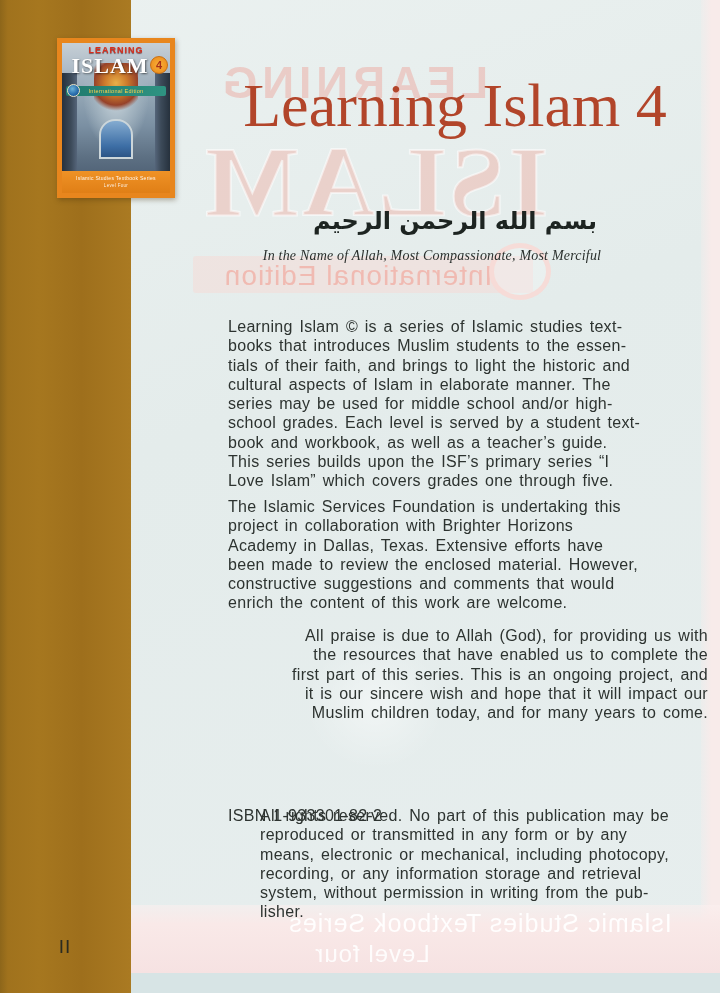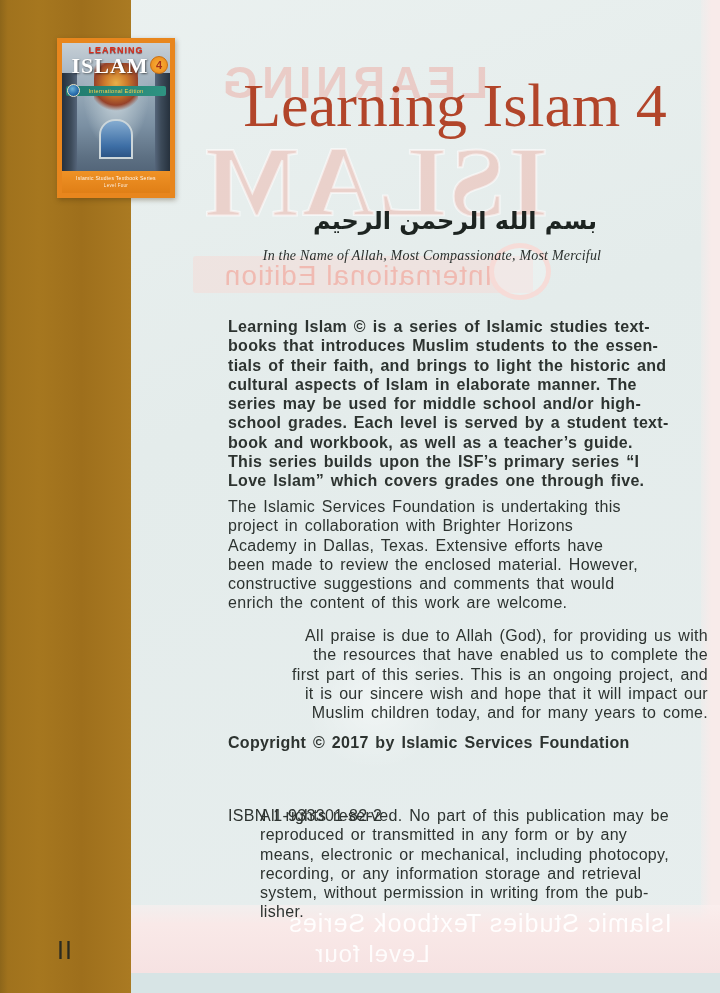--- a/index.html
+++ b/index.html
@@ -130,30 +130,30 @@
   .translation {
     position:absolute; left:130px; top:248px; width:604px; text-align:center;
     font-family:"Liberation Serif", serif; font-style:italic;
     font-size:14px; color:#2a302d; letter-spacing:0.2px;
   }
   .body-block {
     position:absolute; left:228px; width:480px;
     font-size:16px; line-height:19.3px; color:#2d3330;
     letter-spacing:0.3px; word-spacing:2px; white-space:pre-line;
   }
-  .p-intro      { top:317px;font-weight:bold; }
+  .p-intro      { top:317px; }
   .p-foundation { top:497px; }
   .p-praise     { top:626px;text-align:right; }
   .p-copyright  { top:733px; font-weight:bold; }
   .p-isbn       { top:770px;margin-top:36px; }
   .p-rights     { top:806px;margin-left:32px; }
 
   .page-number {
     position:absolute; left:50px; top:936px; width:30px; text-align:center;
-    font-size:25px; color:#2b2b20; letter-spacing:1px;
+    font-size:19px; color:#2b2b20; letter-spacing:1px;
   }
 </style>
 </head>
 <body>
 
 <div class="page">
 
   <div class="gold-stripe"></div>
   <div class="right-strip"></div>
 
@@ -207,21 +207,20 @@
 project in collaboration with Brighter Horizons
 Academy in Dallas, Texas. Extensive efforts have
 been made to review the enclosed material. However,
 constructive suggestions and comments that would
 enrich the content of this work are welcome.</div>
   <div class="body-block p-praise">All praise is due to Allah (God), for providing us with
 the resources that have enabled us to complete the
 first part of this series. This is an ongoing project, and
 it is our sincere wish and hope that it will impact our
 Muslim children today, and for many years to come.</div>
-  <div class="body-block p-copyright">Copyright © 2017 by Islamic Services Foundation</div>
   <div class="body-block p-isbn">ISBN 1-933301-82-2</div>
   <div class="body-block p-rights">All rights reserved. No part of this publication may be
 reproduced or transmitted in any form or by any
 means, electronic or mechanical, including photocopy,
 recording, or any information storage and retrieval
 system, without permission in writing from the pub-
 lisher.</div>
 
   <div class="page-number">II</div>
 

